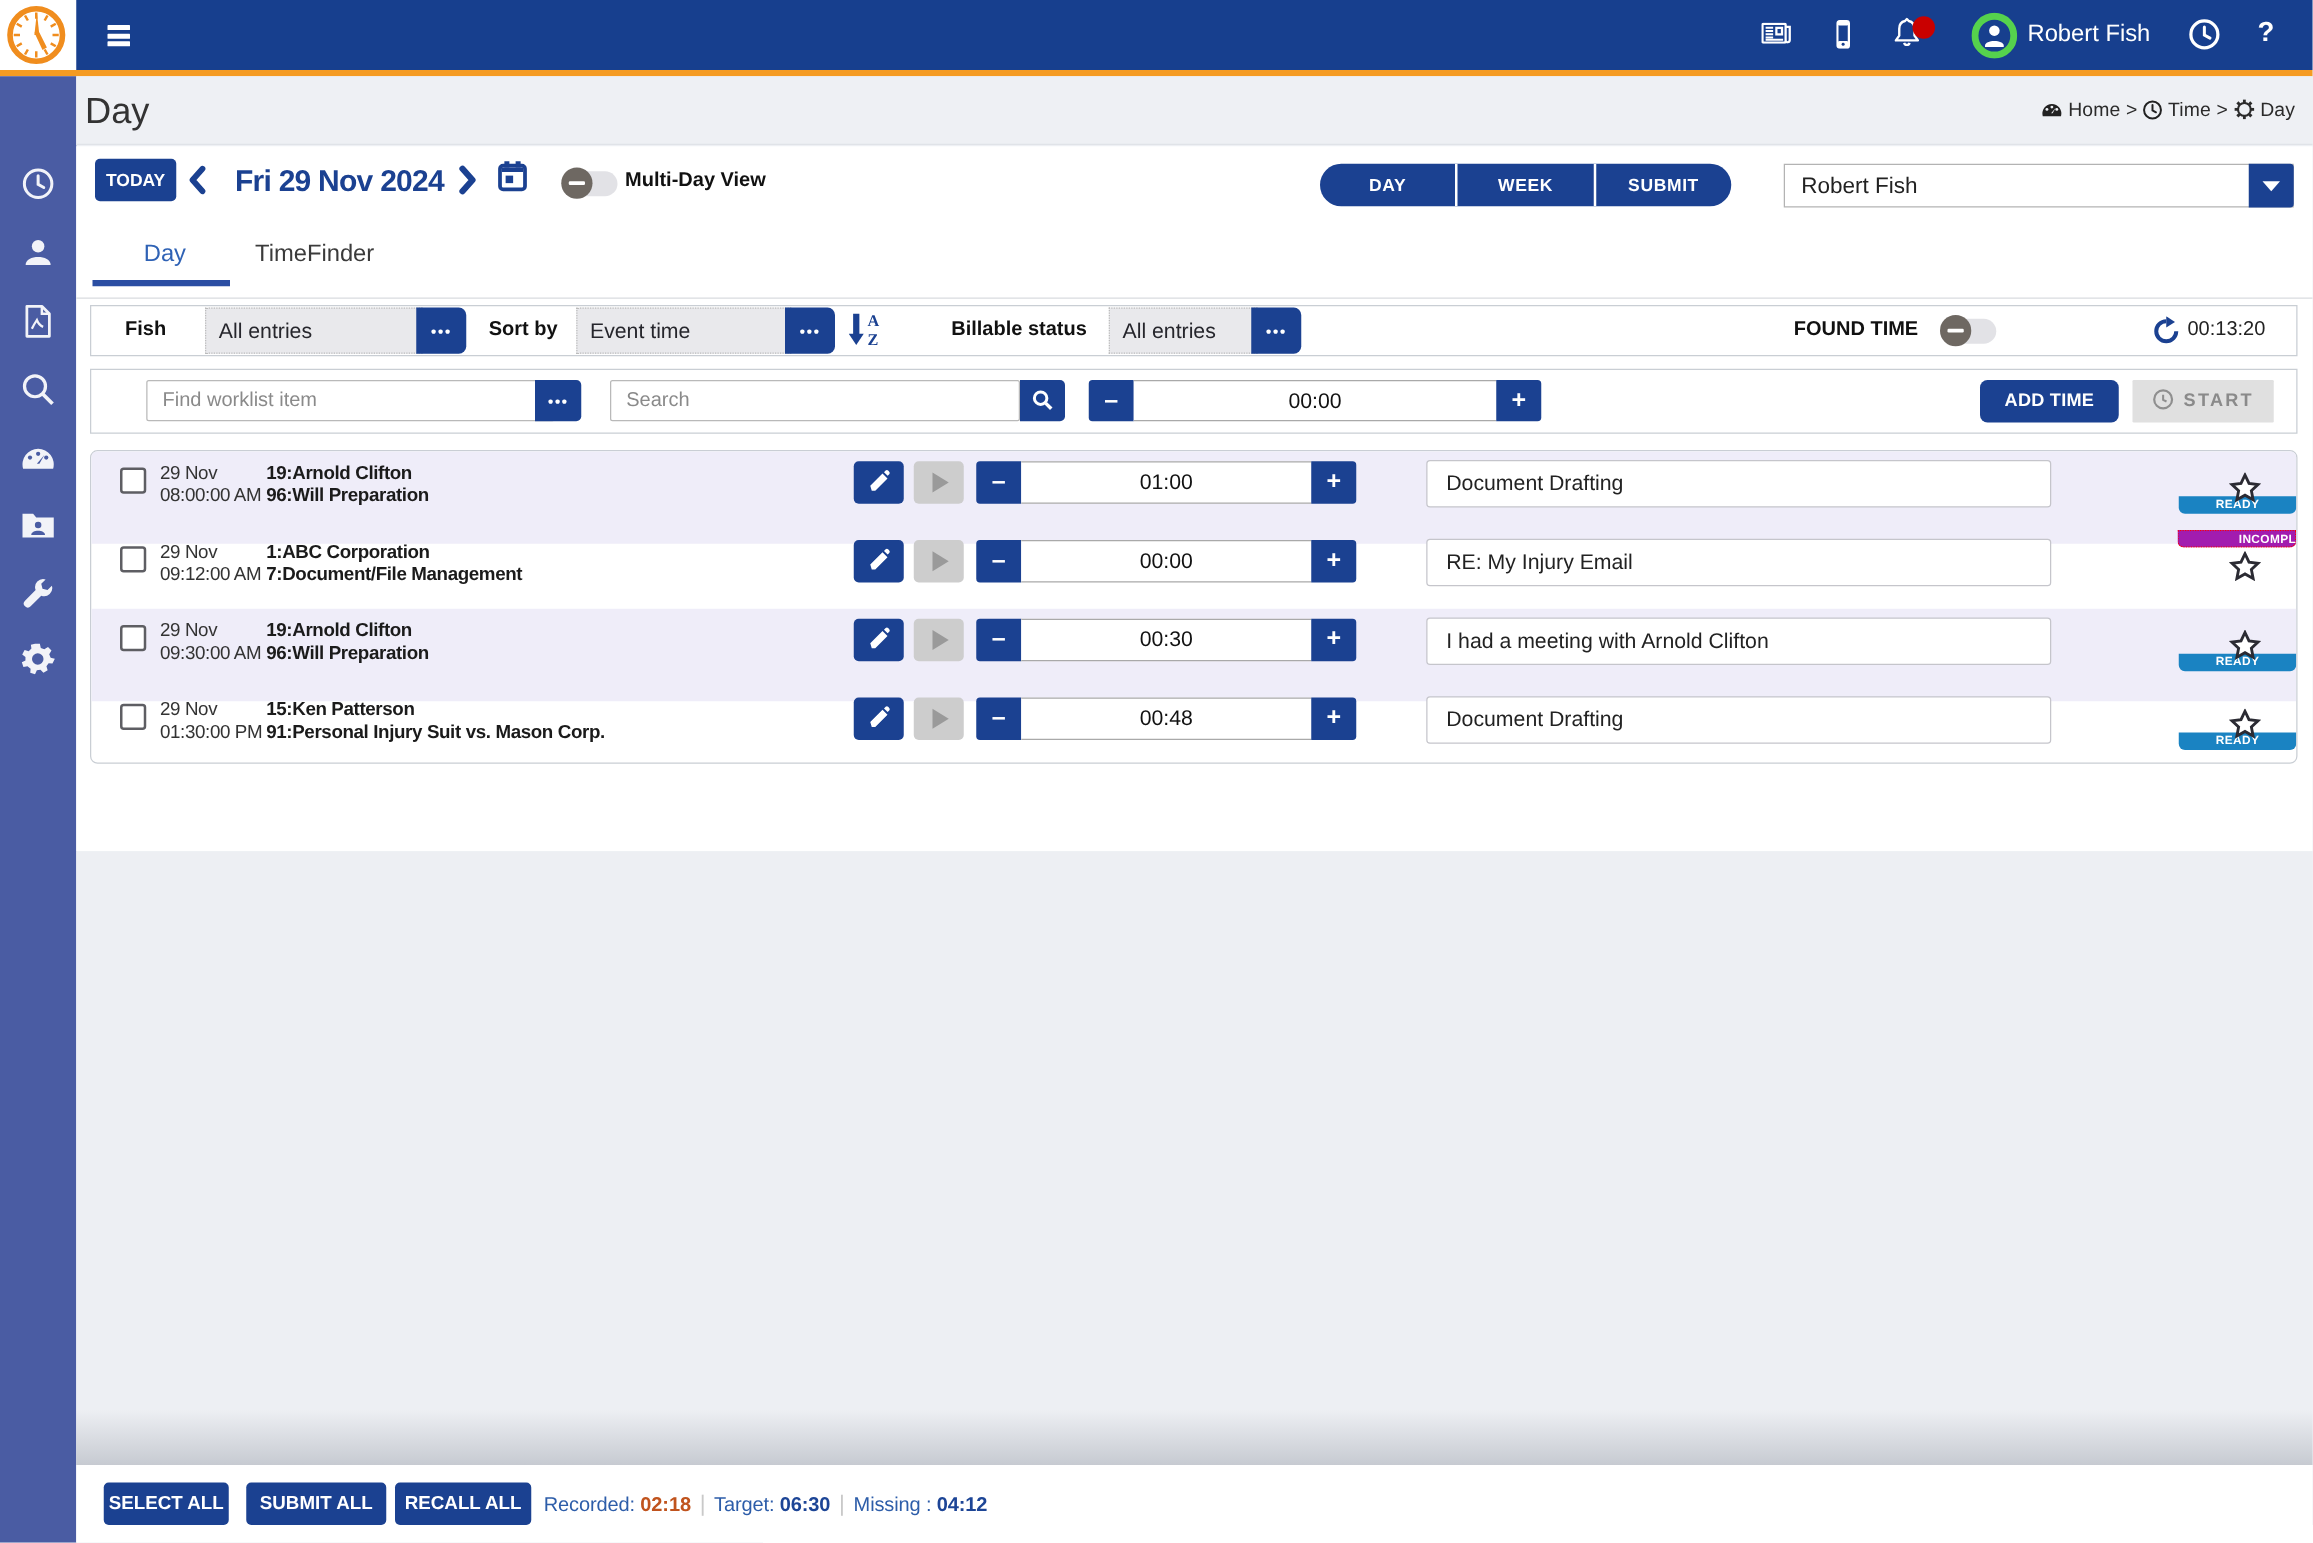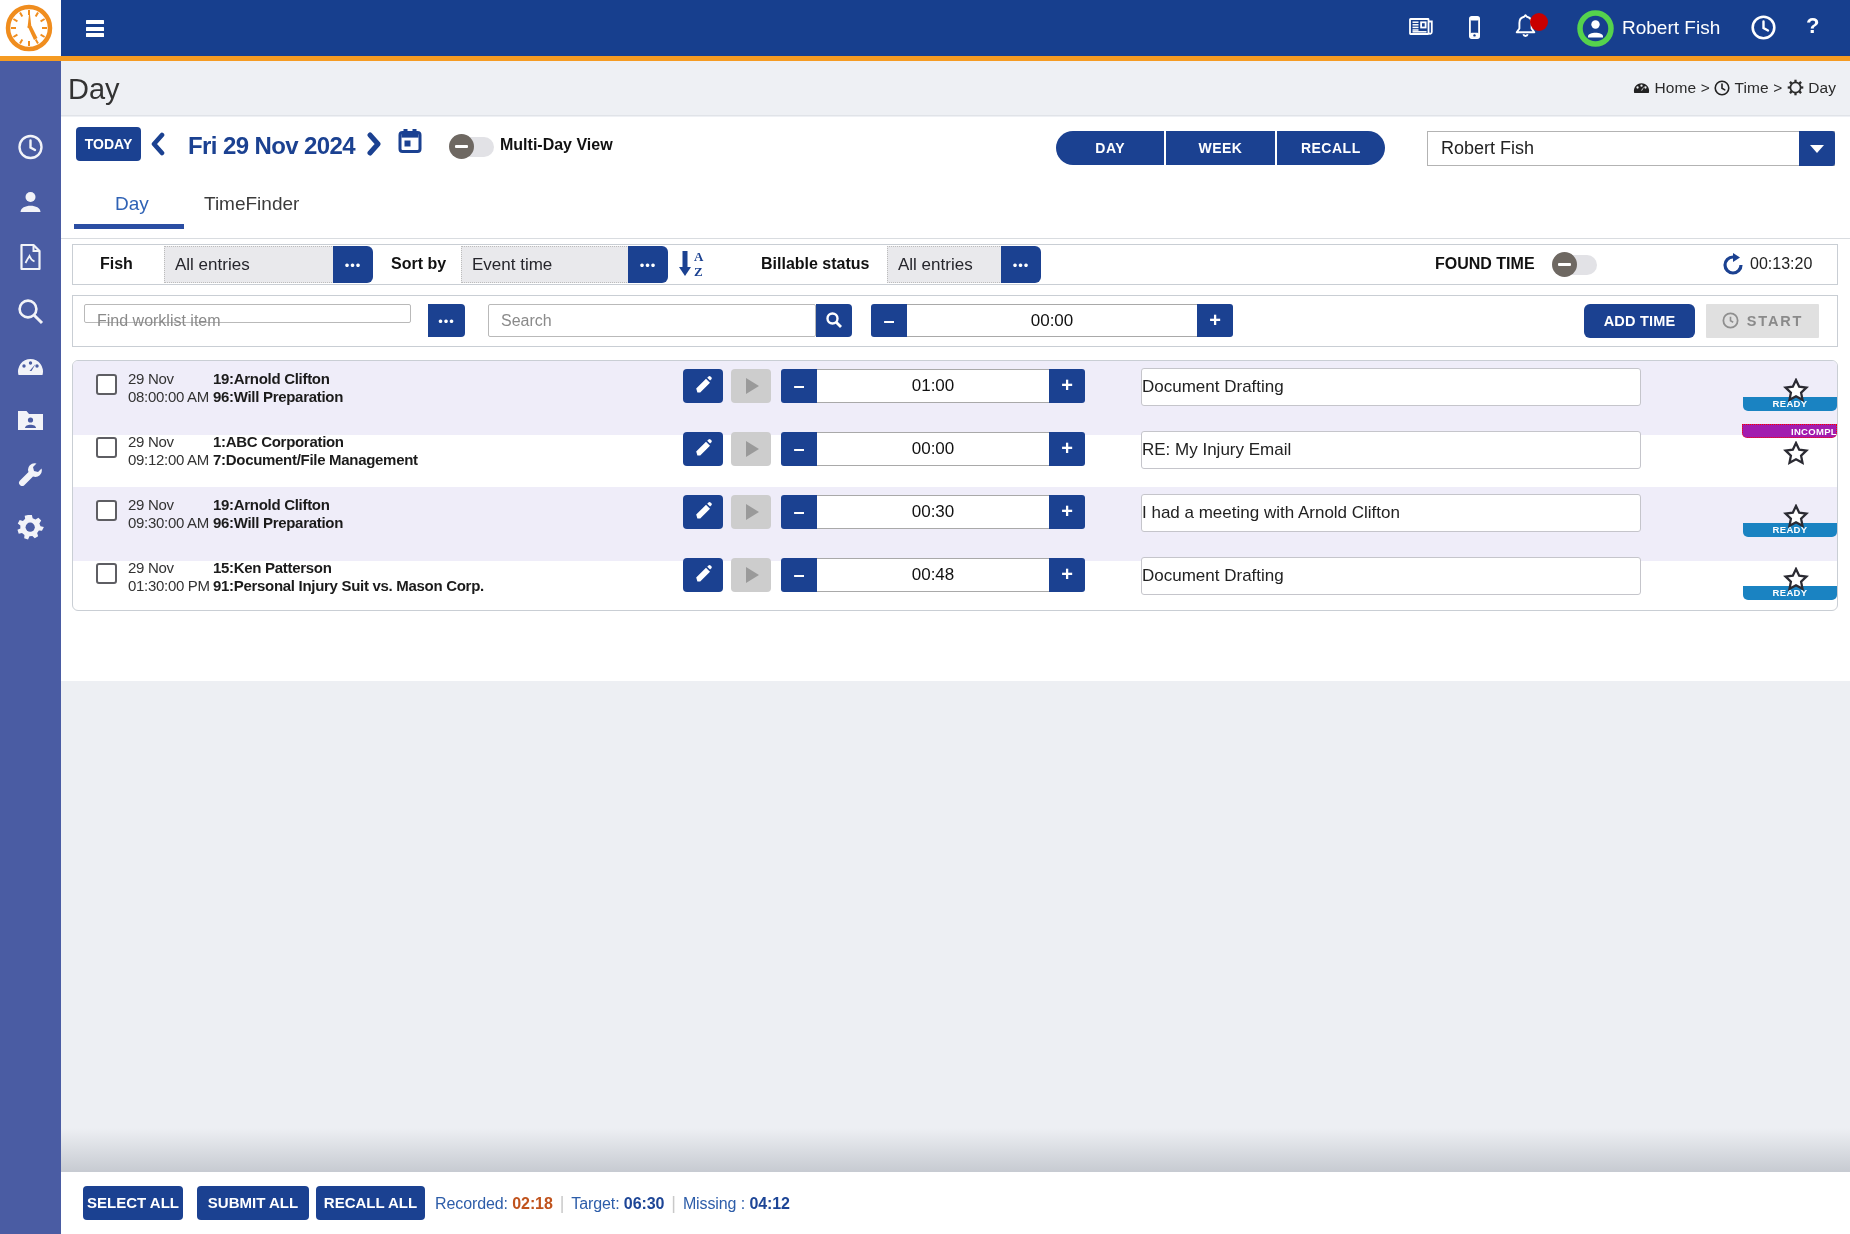--- a/index.html
+++ b/index.html
@@ -67,21 +67,21 @@
 .row.lav { background:#efedf9; }
 .row .cb { position:absolute; left:23px; top:13px; width:21px; height:21px; border:2px solid #5e5e63; border-radius:3px; background:#fff; }
 .row .dt { position:absolute; left:55px; top:9px; font-size:15px; color:#333; line-height:18px; letter-spacing:-0.3px; }
 .row .cl { position:absolute; left:140px; top:9px; font-size:15px; color:#1b1b1b; line-height:18px; font-weight:bold; letter-spacing:-0.3px; }
 .row .ebtn { position:absolute; left:610px; top:8px; width:40px; height:34px; background:#1b4191; border-radius:4px; }
 .row .pbtn { position:absolute; left:658px; top:8px; width:40px; height:34px; background:#cdcdcd; border-radius:4px; }
 .row .minus { position:absolute; left:708px; top:8px; width:36px; height:34px; background:#1b4191; border-radius:3px 0 0 3px; }
 .row .tfield { position:absolute; left:744px; top:8px; width:232px; height:34px; background:#fff; border-top:1px solid #a9a9a9; border-bottom:1px solid #a9a9a9; font-size:17px; color:#111; text-align:center; line-height:32px; }
 .row .plus { position:absolute; left:976px; top:8px; width:36px; height:34px; background:#1b4191; border-radius:0 3px 3px 0; }
 .pm { color:#fff; font-size:20px; font-weight:bold; text-align:center; line-height:32px; }
-.row .desc { position:absolute; left:1068px; top:7px; width:500px; height:38px; background:#fff; border:1px solid #c5c5cb; border-radius:3px; font-size:17px; color:#222; line-height:36px; }
+.row .desc { position:absolute; left:1068px; top:7px; width:500px; height:38px; background:#fff; border:1px solid #c5c5cb; border-radius:3px; font-size:17px; color:#222; line-height:36px; padding-left:15px; }
 .badge { position:absolute; right:0px; top:0px; height:14px; font-size:9.5px; font-weight:bold; color:#fff; border-radius:0 0 5px 5px; text-align:center; width:94px; line-height:14px; letter-spacing:0.3px; }
 .badge.ready { background:#1a83c2;margin-top:36px; }
 .badge.inc { background:#a21caf; border:1px dotted #f00; width:95px;padding-left:48px; }
 .star { position:absolute; right:28px; top:17px; }
 
 #graybot { position:absolute; left:61px; top:681px; width:1789px; height:491px; background:#edeff3; }
 #footshadow { position:absolute; left:61px; top:1128px; width:1789px; height:44px; background:linear-gradient(to bottom, rgba(110,118,132,0), rgba(110,118,132,0.30)); }
 #footer { position:absolute; left:61px; top:1172px; width:1789px; height:62px; background:#fff; }
 .fbtn { position:absolute; top:14px; height:34px; background:#1b4191; border-radius:4px; color:#fff; font-size:15px; font-weight:bold; text-align:center; line-height:34px; }
 #fstats { position:absolute; left:374px; top:21px; font-size:16px; color:#2d5da9; letter-spacing:-0.1px; }
@@ -259,21 +259,21 @@
     <rect x="6.5" y="12.5" width="6" height="6" fill="#1b4191"></rect>
   </svg>
   <div id="mdtoggle" class="toggle">
       <div class="track"></div>
       <div class="knob"></div>
     </div>
   <div id="mdlabel">Multi-Day View</div>
   <div id="dwm">
       <div>DAY</div>
       <div>WEEK</div>
-      <div>RECALL</div>
+      <div>SUBMIT</div>
     </div>
   <div id="usersel">
       <div class="txt">Robert Fish</div>
       <div class="dd"></div>
     </div>
   <div id="tabday">Day</div>
   <div id="tabtf">TimeFinder</div>
   <div id="tabline"></div>
   <div id="tabsep"></div>
   <div id="f1">
@@ -309,21 +309,21 @@
         <div class="track"></div>
         <div class="knob"></div>
       </div>
     <svg style="position:absolute;left:1648px;top:8px" width="24" height="24" viewBox="0 0 24 24">
         <path d="M12 4 A8 8 0 1 0 20 12" fill="none" stroke="#1b4191" stroke-width="3.2"></path>
         <path d="M12 0 L12 9 L19 4.5 Z" fill="#1b4191"></path>
       </svg>
     <div style="position:absolute;left:1677px;top:10px;font-size:16px;color:#222">00:13:20</div>
   </div>
   <div id="f2">
-    <div class="inp" style="left:11px;top:8px;width:327px;height:19px">
+    <div class="inp" style="left:44px;top:8px;width:327px;height:33px">
         <span>Find worklist item</span>
       </div>
     <div class="dots" style="left:355px;top:8px;width:37px;height:33px;border-radius:0 4px 4px 0"></div>
     <div class="inp" style="left:415px;top:8px;width:328px;height:33px">
         <span>Search</span>
       </div>
     <div class="sq" style="left:743px;top:8px;border-radius:0 4px 4px 0">
       <svg width="18" height="18" viewBox="0 0 18 18" style="margin-top:7px">
           <circle cx="7.5" cy="7.5" r="5" fill="none" stroke="#fff" stroke-width="2.4"></circle>
           <line x1="11.5" y1="11.5" x2="16" y2="16" stroke="#fff" stroke-width="2.8"></line>

